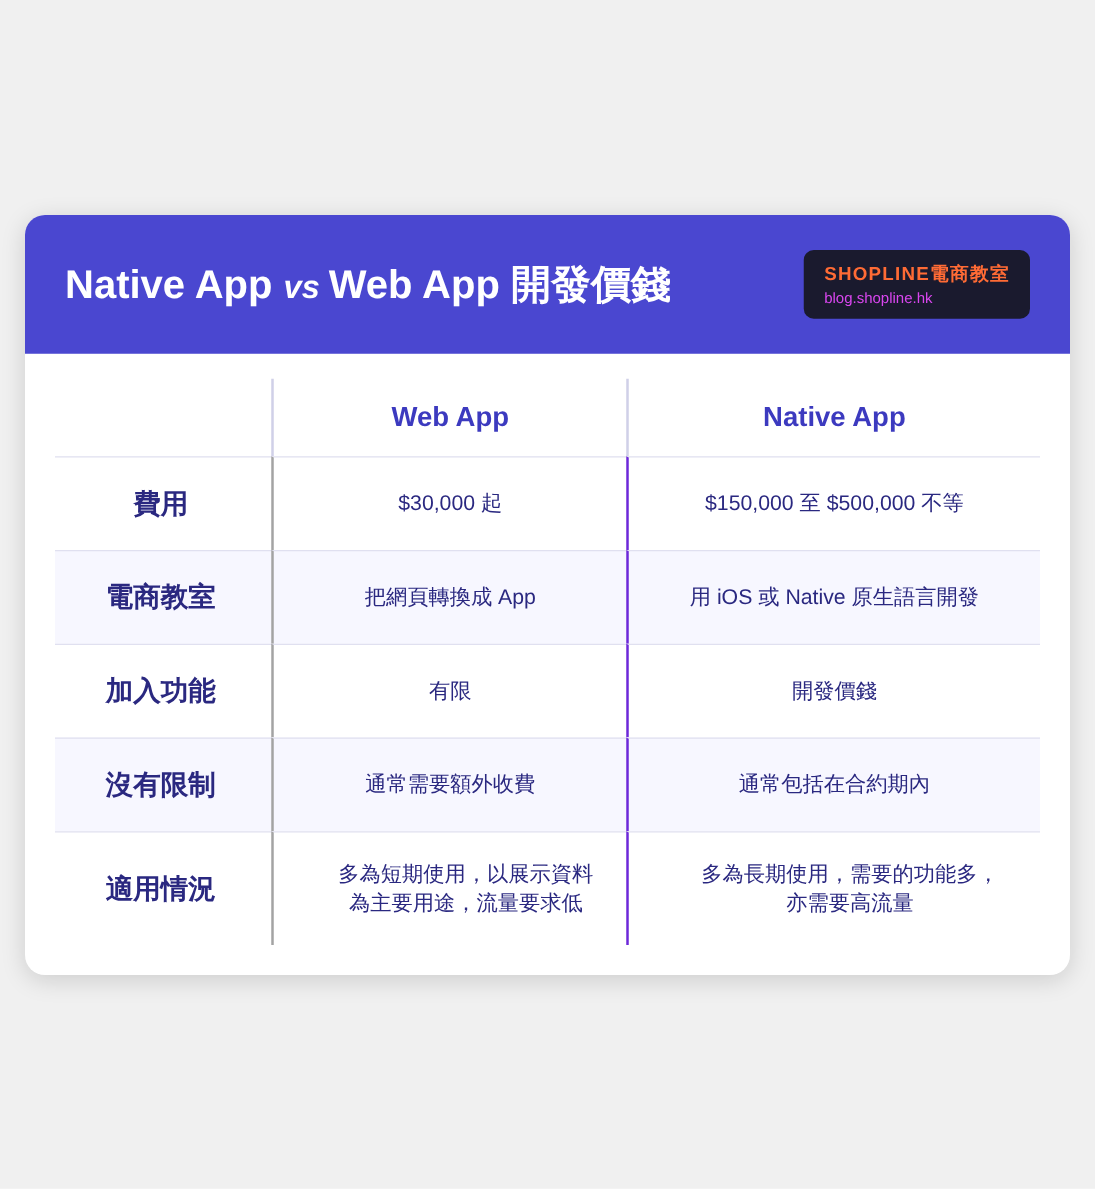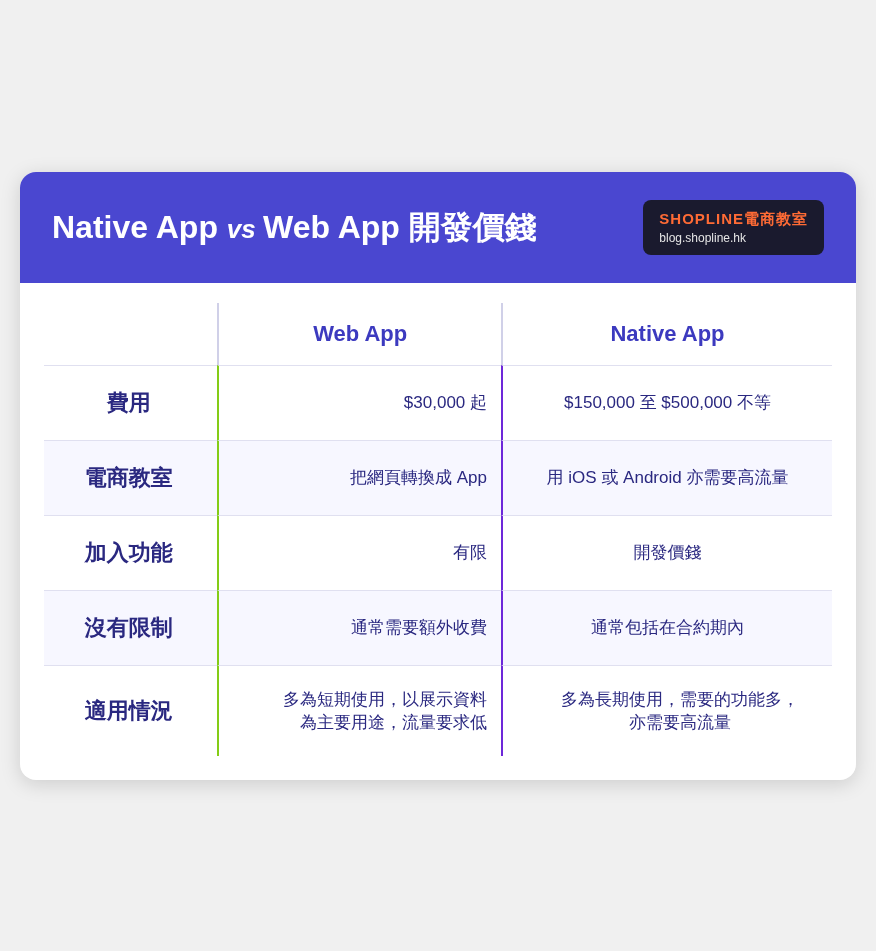--- a/index.html
+++ b/index.html
@@ -47,21 +47,21 @@
     .brand-box .brand-name {
       color: #ffffff;
       font-size: 15px;
       font-weight: 700;
       letter-spacing: 1px;
     }
     .brand-box .brand-name span {
       color: #ff6b35;
     }
     .brand-box .brand-url {
-      color: #e5e5e5;
+      color: #d946ef;
       font-size: 12px;
       margin-top: 2px;
     }
     .table-container {
       padding: 20px 24px 24px;
     }
     table {
       width: 100%;
       border-collapse: separate;
       border-spacing: 0;
@@ -98,22 +98,21 @@
       border-top: 1.5px solid #e0e0f0;
     }
     .data-row td.label-col {
       text-align: center;
       font-size: 22px;
       font-weight: 600;
       color: #2a2880;
       padding-left: 10px;
     }
     .data-row td.web-col {
-      border-left: 2px solid #84cc16;
-      text-align: right;
+      border-left: 2px solid #a3a3a3;
     }
     .data-row td.native-col {
       border-left: 2px solid #6d28d9;
     }
     .data-row:nth-child(even) td {
       background: #f7f7ff;
     }
 
     
     .last-row td {
@@ -152,21 +151,21 @@
       </thead>
       <tbody id="table-body">
       <tr class="data-row">
             <td class="label-col">費用</td>
             <td class="web-col">$30,000 起</td>
             <td class="native-col">$150,000 至 $500,000 不等</td>
           </tr>
           <tr class="data-row">
             <td class="label-col">電商教室</td>
             <td class="web-col">把網頁轉換成 App</td>
-            <td class="native-col">用 iOS 或 Android 亦需要高流量</td>
+            <td class="native-col">用 iOS 或 Native 原生語言開發</td>
           </tr>
           <tr class="data-row">
             <td class="label-col">加入功能</td>
             <td class="web-col">有限</td>
             <td class="native-col">開發價錢</td>
           </tr>
           <tr class="data-row">
             <td class="label-col">沒有限制</td>
             <td class="web-col">通常需要額外收費</td>
             <td class="native-col">通常包括在合約期內</td>

